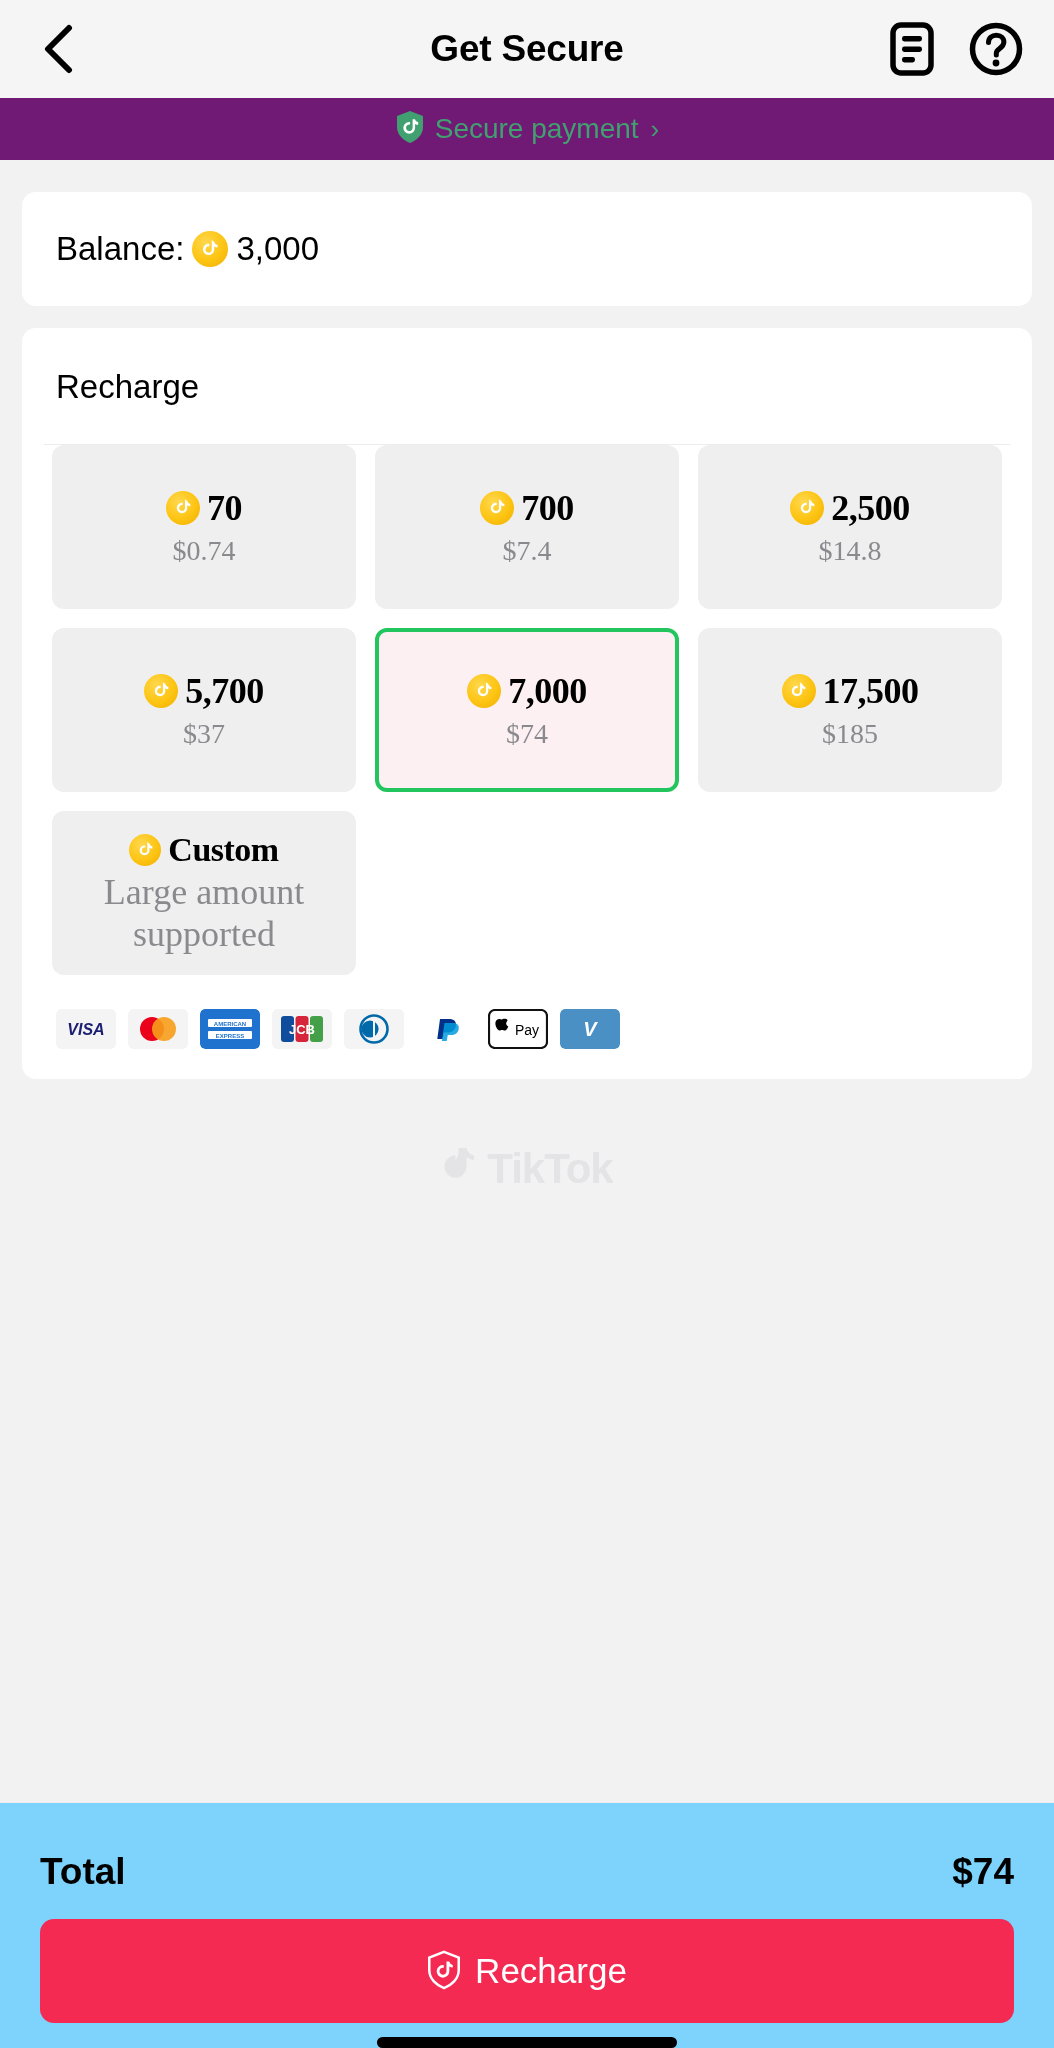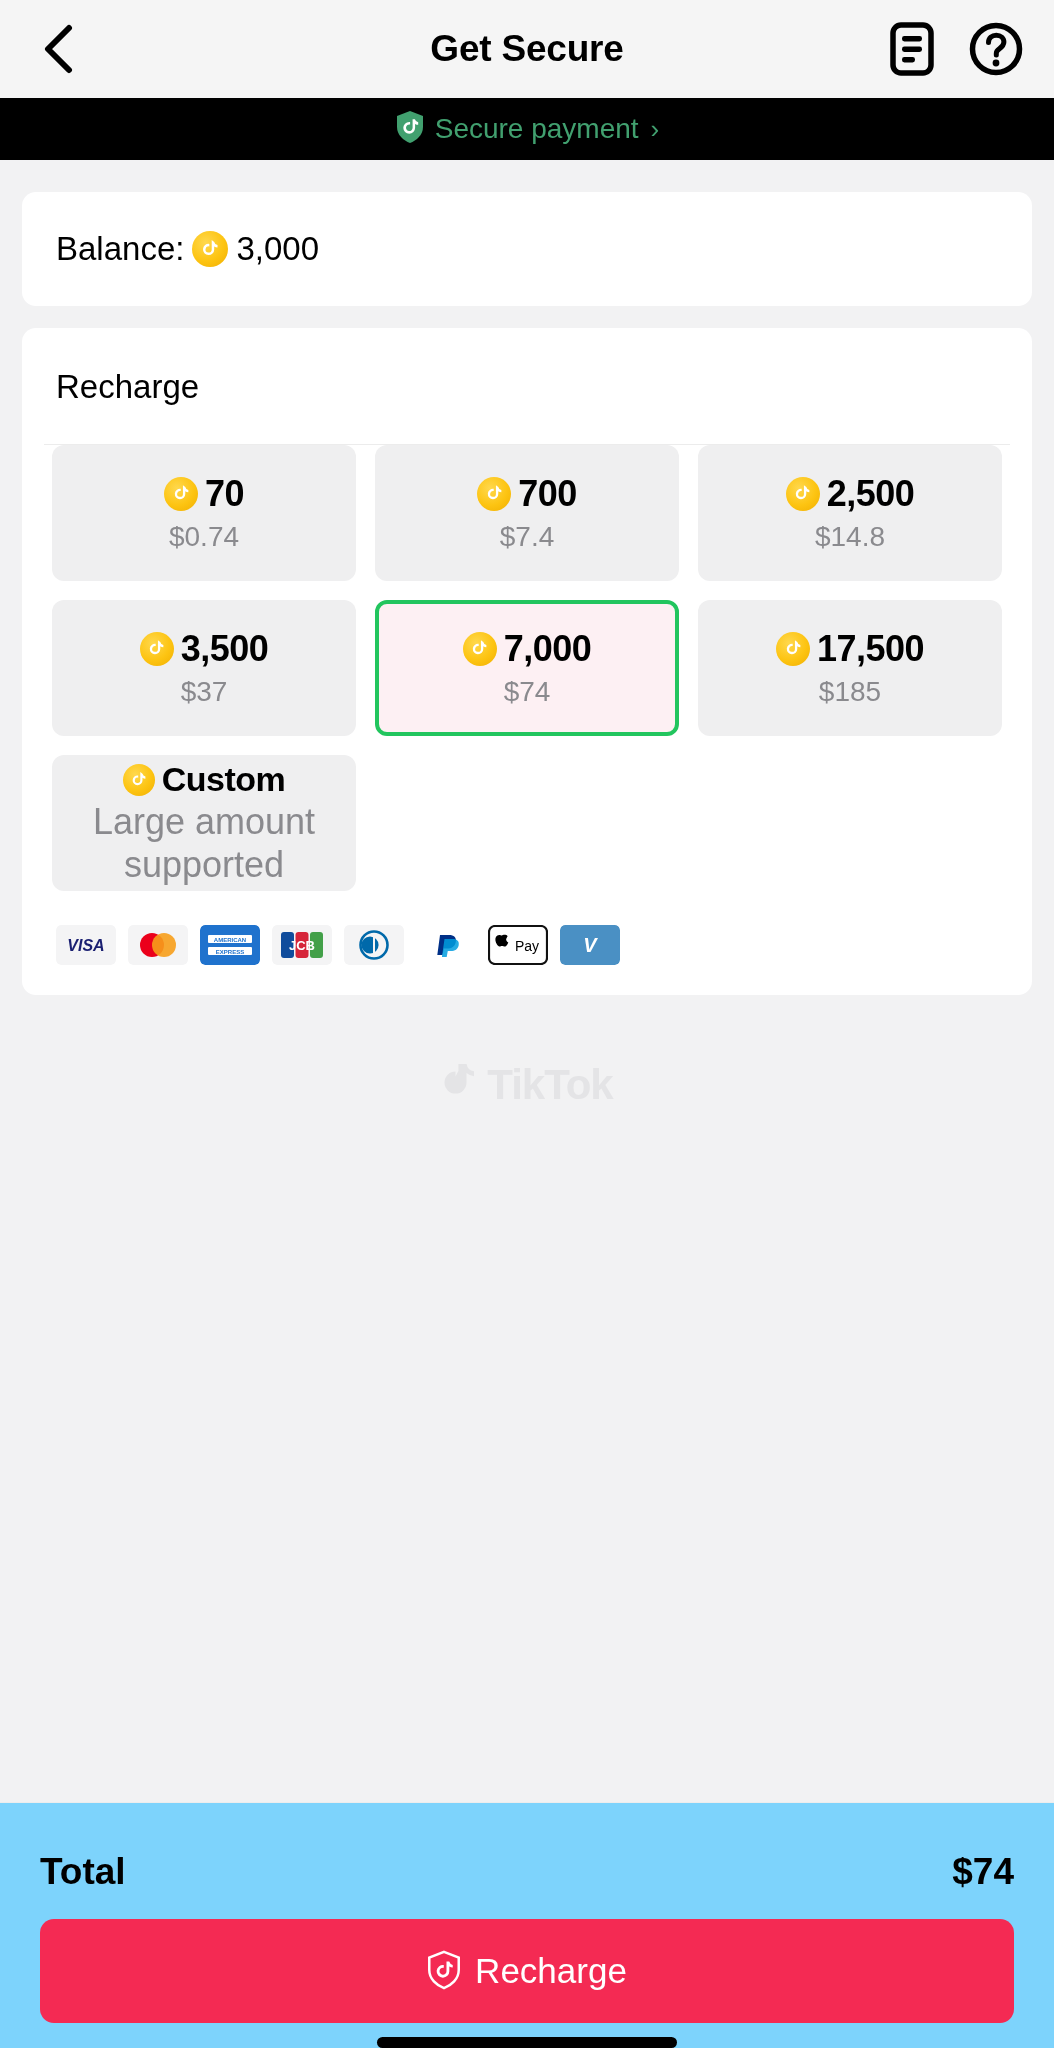--- a/index.html
+++ b/index.html
@@ -20,21 +20,21 @@
   .header-title {
     position: absolute; left: 0; right: 0; text-align: center;
     font-size: 37px; font-weight: bold; color: #000; letter-spacing: -0.2px;
     pointer-events: none;
   }
   .header-actions { margin-left: auto; display: flex; align-items: center; gap: 28px; z-index: 2; }
   .hdr-icon { width: 56px; height: 56px; display: flex; align-items: center; justify-content: center; cursor: pointer; }
 
   
   .secure-banner {
-    height: 62px; min-height: 62px; background: #000000;
+    height: 62px; min-height: 62px; background: #701a75;
     display: flex; align-items: center; justify-content: center; gap: 10px; cursor: pointer;
   }
   .secure-text { font-size: 28px; color: #41a06f; font-weight: 500; }
   .secure-chev { font-size: 26px; color: #41a06f; margin-left: 2px; }
 
   
   .body-scroll { flex: 1; position: relative; overflow: hidden; }
 
   .card {
     background: #fff; border-radius: 14px; margin: 0 22px;
@@ -53,23 +53,23 @@
     padding: 32px 34px 26px; font-size: 27px; color: #f0486b;
   }
   .info-icon { width: 27px; height: 27px; flex: none; }
 
   
   .grid {
     display: grid; grid-template-columns: repeat(3, 1fr);
     gap: 19px; padding: 0 30px;
   }
   .tile {
-    background: #efeff0; border-radius: 12px; height: 136px;
+    background: #efeff0; border-radius: 12px; height: 164px;
     display: flex; flex-direction: column; align-items: center; justify-content: center;
-    cursor: pointer; border: 2px solid transparent;
+    cursor: pointer; border: 2px solid transparent; font-family: Liberation Serif, serif;
   }
   .tile.selected { background: #fdf0f3; border: 4px solid #22c55e; }
   .tile-top { display: flex; align-items: center; gap: 7px; }
   .tile-coins { font-size: 36px; font-weight: bold; color: #000; letter-spacing: -0.5px; }
   .tile-price { font-size: 28px; color: #8a8a8e; margin-top: 6px; }
   .tile.custom .tile-coins { font-size: 34px; }
   .tile-sub { font-size: 36px; color: #8a8a8e; line-height: 1.18; text-align: center; margin-top: 2px; }
 
   
   .coin { border-radius: 50%; flex: none; display: inline-flex; align-items: center; justify-content: center;
@@ -201,21 +201,21 @@
             </div>
             <div class="tile-price">$14.8</div>
           </div>
           <div class="tile">
             <div class="tile-top">
               <span class="coin" style="width:34px;height:34px;">
                 <svg width="18.700000000000003" height="21.08" viewBox="0 0 20 22" aria-hidden="true">
                   <path d="M11.7 2 v9.4 a3.1 3.1 0 1 1 -2.4 -3 v-2.5 a5.6 5.6 0 1 0 4.9 5.5 V8.6 a6.2 6.2 0 0 0 3.3 1 v-2.5 a4 4 0 0 1 -3.3 -3.1 Z" fill="#fff"></path>
                 </svg>
               </span>
-              <span class="tile-coins">3,500</span>
+              <span class="tile-coins">5,700</span>
             </div>
             <div class="tile-price">$37</div>
           </div>
           <div class="tile selected">
             <div class="tile-top">
               <span class="coin" style="width:34px;height:34px;">
                 <svg width="18.700000000000003" height="21.08" viewBox="0 0 20 22" aria-hidden="true">
                   <path d="M11.7 2 v9.4 a3.1 3.1 0 1 1 -2.4 -3 v-2.5 a5.6 5.6 0 1 0 4.9 5.5 V8.6 a6.2 6.2 0 0 0 3.3 1 v-2.5 a4 4 0 0 1 -3.3 -3.1 Z" fill="#fff"></path>
                 </svg>
               </span>

